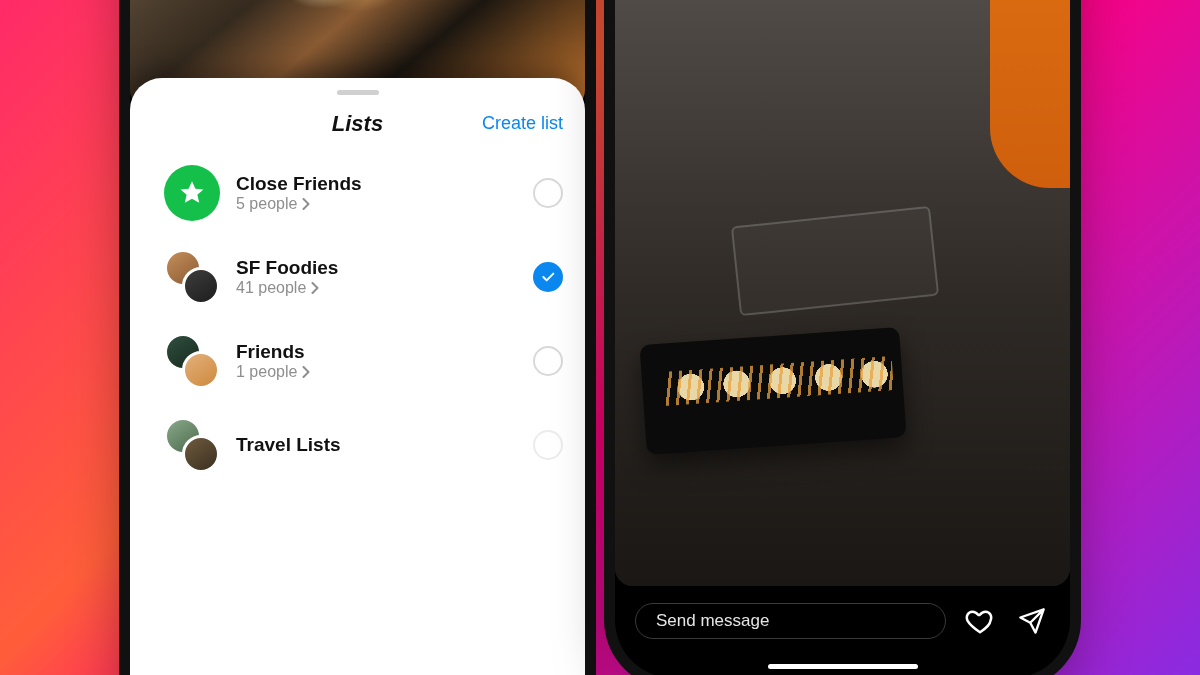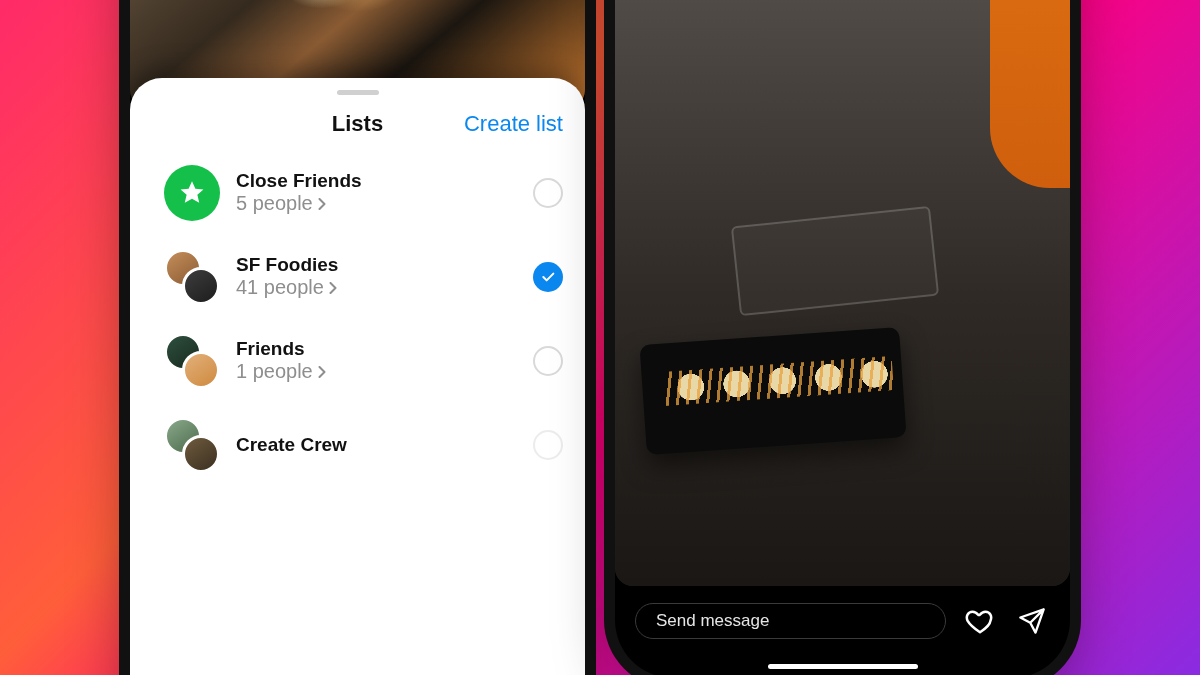--- a/index.html
+++ b/index.html
@@ -52,22 +52,22 @@
     box-shadow: 0 -8px 24px rgba(0,0,0,.35);
   }
   .grabber {
     width: 42px; height: 5px; background: #d0d0d0; border-radius: 3px;
     margin: 12px auto 0;
   }
   .sheet-header {
     display: grid; grid-template-columns: 1fr auto 1fr;
     align-items: center; padding: 16px 22px 14px;
   }
-  .sheet-title { text-align: center; font-size: 22px; font-weight: 700; color: #111; }
-  .create-link { text-align: right; color: #0b88ef; font-size: 22px; font-weight: 500; cursor: pointer; }
+  .sheet-title { text-align: center; font-size: 22px; font-weight: 700; color: #111; font-style: italic; }
+  .create-link { text-align: right; color: #0b88ef; font-size: 18px; font-weight: 500; cursor: pointer; }
 
   .list { flex: 1; overflow: hidden; }
   .row {
     display: flex; align-items: center; gap: 16px;
     padding: 14px 22px;
     margin-left: 12px;
   }
   .avatar {
     width: 56px; height: 56px; border-radius: 50%; position: relative; flex: 0 0 auto;
     background: #ddd;
@@ -82,21 +82,21 @@
   .avatar.stack .a2 { bottom: 0; right: 0; }
   .stack.sf .a1 { background: linear-gradient(145deg,#c58e5a,#8a5b33); }
   .stack.sf .a2 { background: linear-gradient(145deg,#3d3d3d,#1d1d1d); }
   .stack.sib .a1 { background: linear-gradient(145deg,#2f4f3f,#162a1e); }
   .stack.sib .a2 { background: linear-gradient(145deg,#e2b07a,#cf8a3f); }
   .stack.trav .a1 { background: linear-gradient(145deg,#8aa88a,#4b6b4b); }
   .stack.trav .a2 { background: linear-gradient(145deg,#6f5b3e,#3a2f20); }
 
   .row-text { flex: 1; min-width:0; }
   .row-title { font-size: 19px; font-weight: 700; color: #111; }
-  .row-sub { font-size: 20px; color: #8e8e8e; display:flex; align-items:center; gap:5px; }
+  .row-sub { font-size: 16px; color: #8e8e8e; display:flex; align-items:center; gap:5px; }
   .row-sub svg { flex:0 0 auto; }
 
   .radio {
     width: 30px; height: 30px; border-radius: 50%;
     border: 2px solid #d9d9d9; flex: 0 0 auto;
     display:flex; align-items:center; justify-content:center;
   }
   .radio.checked { border: none; background: #0b88ef; }
   .radio.checked svg { display:block; }
   .radio svg { display:none; }
@@ -249,21 +249,21 @@
             
           </div>
         </div>
 
         <div class="row">
           <div class="avatar stack trav">
               <div class="a1"></div>
               <div class="a2"></div>
             </div>
           <div class="row-text">
-            <div class="row-title">Create Crew</div>
+            <div class="row-title">Travel Lists</div>
           </div>
           <div class="radio" style="opacity:.5">
             
           </div>
         </div>
 
       </div>
 
       <div class="bottom-bar">
         

